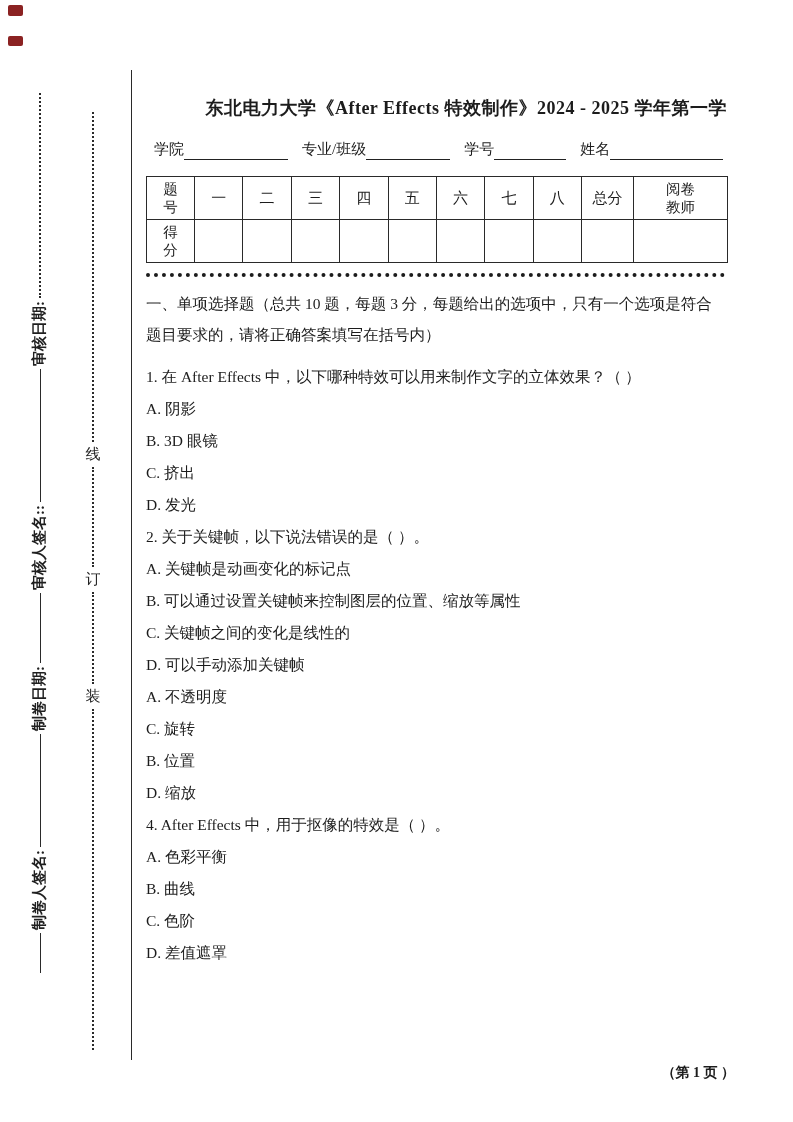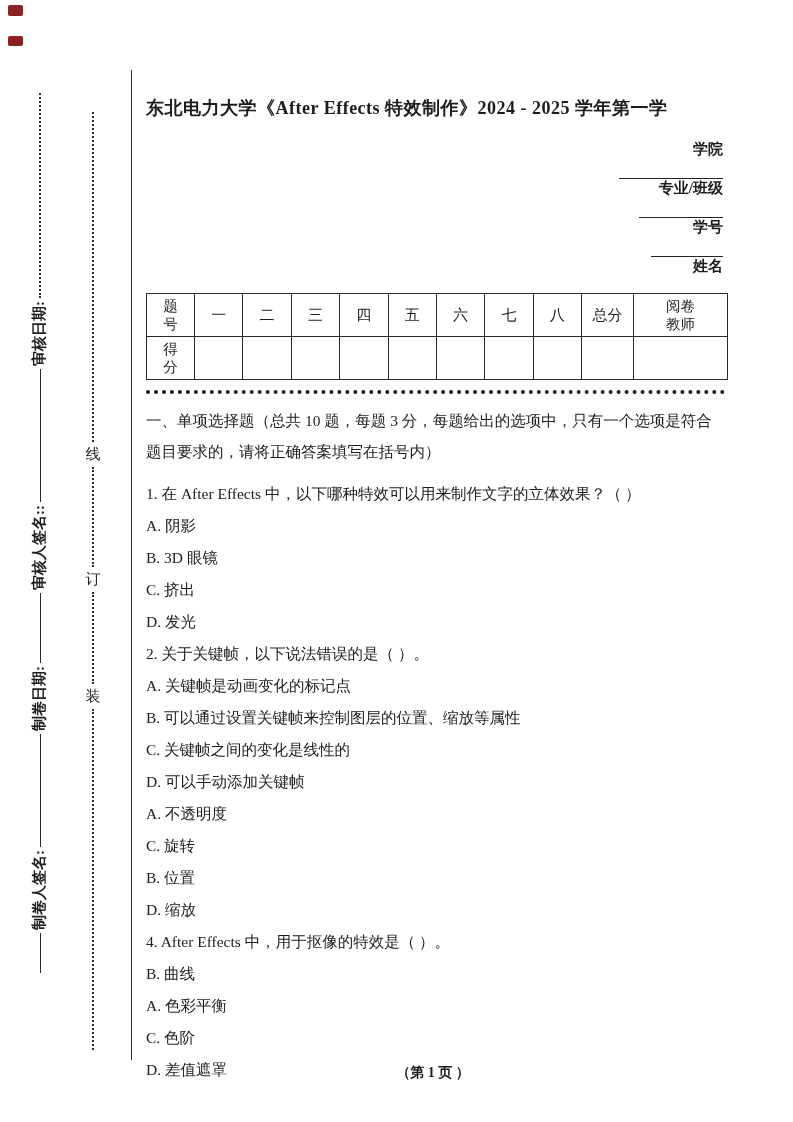--- a/index.html
+++ b/index.html
@@ -37,37 +37,37 @@
   }
   .b-seg{width:0;border-left:2.5px dotted #2a2a2a;}
   .b-seg.s1{height:330px}.b-seg.s2{height:100px}.b-seg.s3{height:92px}.b-seg.s4{flex:1}
   .b-char{padding:5px 0;line-height:1;}
 
   
   .main{
     position:absolute;left:131px;top:70px;width:604px;height:990px;
     border-left:1.6px solid #2a2a2a;padding:14px 8px 0 14px;
   }
-  .title{text-align:left;font-weight:bold;font-size:18px;line-height:48px;letter-spacing:.5px;}
-
-  .info-row{display:flex;align-items:flex-end;margin:8px 4px 0 8px;font-size:15px;font-weight:bold;white-space:nowrap;flex-direction:column;}
+  .title{text-align:right;font-weight:bold;font-size:18px;line-height:48px;letter-spacing:.5px;}
+
+  .info-row{display:flex;margin:8px 4px 0 8px;font-size:15px;font-weight:normal;white-space:nowrap;}
   .blank{display:inline-block;border-bottom:1.6px solid #222;height:20px;}
   .gap{width:14px;}
   .b104{width:104px}.b84{width:84px}.b72{width:72px}.bgrow{flex:1}
 
   .score-table{border-collapse:collapse;width:582px;margin:16px auto 0;table-layout:fixed;text-align:center;font-size:15px;}
   .score-table td{border:1.6px solid #2a2a2a;height:43px;padding:0;vertical-align:middle;}
   .stack{white-space:pre-line;line-height:1.25;font-size:14.5px;}
 
   .dots-sep{margin:10px 2px 0 0;border-bottom:4px dotted #1c1c1c;height:0;}
 
   .section-heading{margin-top:11px;font-size:15.5px;line-height:31px;}
   .questions{margin-top:11px;font-size:15.5px;line-height:32px;}
 
-  .footer{position:absolute;left:131px;top:1064px;width:604px;text-align:center;font-weight:bold;font-size:14px;}
+  .footer{position:absolute;left:131px;top:1064px;width:604px;text-align:right;font-weight:bold;font-size:14px;}
 </style>
 </head>
 <body>
 
 <div class="mark mark1"></div>
 <div class="mark mark2"></div>
 
 <div class="margin-strip">
   <span class="m-spacer top"></span>
   <span class="m-dotted"></span>
@@ -179,22 +179,22 @@
       <div>D.  可以手动添加关键帧</div>
     </div>
     <div class="question">
       <div>A.  不透明度</div>
       <div>C.  旋转</div>
       <div>B.  位置</div>
       <div>D.  缩放</div>
     </div>
     <div class="question">
       <div>4.  After Effects 中，用于抠像的特效是（  ）。</div>
+      <div>A.  色彩平衡</div>
       <div>B.  曲线</div>
-      <div>A.  色彩平衡</div>
       <div>C.  色阶</div>
       <div>D.  差值遮罩</div>
     </div>
   </div>
 
 </div>
 
 <div class="footer">（第 1 页 ）</div>
 
 </body></html>

